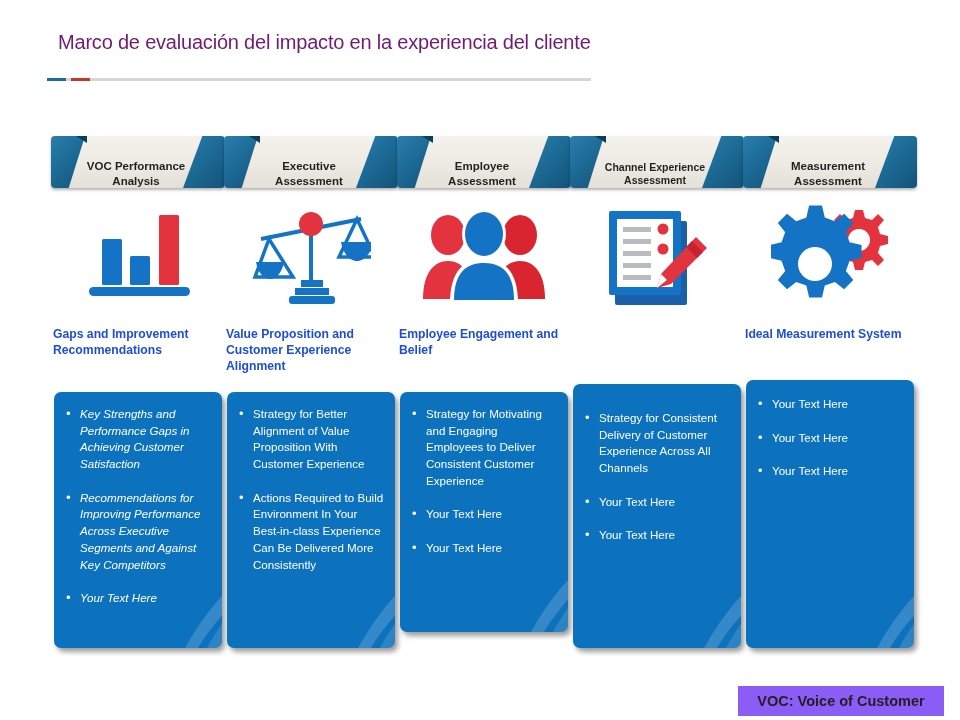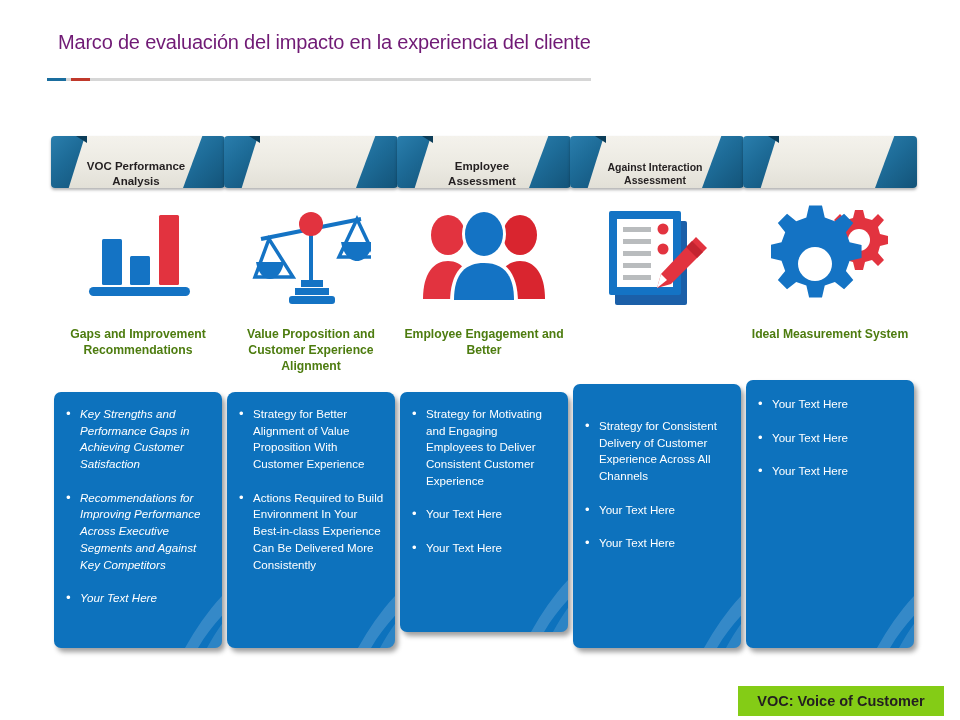--- a/index.html
+++ b/index.html
@@ -134,24 +134,24 @@
     align-items: center;
     justify-content: center;
   }
 
   
   .caption {
     position: absolute;
     top: 326px;
     left: 2px;
     width: 170px;
-    text-align: center;
+    text-align: left;
     font-size: 12.2px;
     font-weight: bold;
-    color: #4d7c0f;
+    color: #1d4ed8;
     line-height: 1.33;
   }
 
   
   .card {
     position: absolute;
     left: 3px;
     width: 168px;
     background: #0d72bd;
     border-radius: 7px;
@@ -190,21 +190,21 @@
     color: #ffffff;
   }
 
   
   #footer-legend {
     position: absolute;
     left: 738px;
     top: 686px;
     width: 206px;
     height: 30px;
-    background: #84cc16;
+    background: #8b5cf6;
     display: flex;
     align-items: center;
     justify-content: center;
     font-size: 14.5px;
     font-weight: bold;
     color: #231f20;
   }
 </style>
 </head>
 <body>
@@ -244,39 +244,40 @@
     </ul>
   </div>
 </div>
 
 <div class="column" style="left:224px;">
   <div class="ribbon">
     <div class="plate"></div>
     <div class="fold-left"></div>
     <div class="fold-right"></div>
     <div class="nub"></div>
+    <div class="ribbon-label">Executive Assessment</div>
   </div>
   <div class="icon-box">
     <svg width="120" height="100" viewBox="0 0 120 100">
       <g fill="none" stroke="#1473c4" stroke-width="4">
         <path d="M10 34 L110 14"></path>
         <path d="M60 20 L60 76"></path>
       </g>
       <path d="M10 34 L-4 72 L34 72 Z" transform="translate(8,0)" fill="none" stroke="#1473c4" stroke-width="3.5"></path>
       <path d="M110 14 L92 52 L128 52 Z" transform="translate(-4,0)" fill="none" stroke="#1473c4" stroke-width="3.5"></path>
       <path d="M5 57 L33 57 C31 68 25 74 19 74 C13 74 7 68 5 57 Z" fill="#1473c4"></path>
       <path d="M90 37 L122 37 C120 49 113 56 106 56 C99 56 92 49 90 37 Z" fill="#1473c4"></path>
       <rect x="50" y="75" width="22" height="7" fill="#1473c4"></rect>
       <rect x="44" y="83" width="34" height="7" fill="#1473c4"></rect>
       <rect x="38" y="91" width="46" height="8" rx="3" fill="#1473c4"></rect>
       <circle cx="60" cy="19" r="12" fill="#e2333f"></circle>
     </svg>
   </div>
   <div class="caption">Value Proposition and Customer Experience Alignment</div>
-  <div class="card" style="top:392px; height:256px;border-radius:8px;">
+  <div class="card" style="top:392px; height:256px;">
     <svg class="swoosh" viewBox="0 0 96 110">
       <path d="M34 110 C50 80 66 52 92 28 L96 44 C74 64 58 86 48 110 Z" fill="#ffffff" opacity="0.17"></path>
       <path d="M56 110 C70 84 82 62 96 50 L96 70 C86 82 76 94 70 110 Z" fill="#ffffff" opacity="0.13"></path>
     </svg>
     <ul>
       <li>Strategy for Better Alignment of Value Proposition With Customer Experience</li>
       <li>Actions Required to Build Environment In Your Best-in-class Experience Can Be Delivered More Consistently</li>
     </ul>
   </div>
 </div>
@@ -294,41 +295,41 @@
       <ellipse cx="28" cy="28" rx="17" ry="20" fill="#e2333f"></ellipse>
       <path d="M3 92 C3 66 14 54 28 54 C42 54 53 66 53 92 Z" fill="#e2333f"></path>
       <ellipse cx="100" cy="28" rx="17" ry="20" fill="#d9252f"></ellipse>
       <path d="M75 92 C75 66 86 54 100 54 C114 54 125 66 125 92 Z" fill="#d9252f"></path>
       <ellipse cx="64" cy="27" rx="22" ry="25" fill="#ffffff"></ellipse>
       <path d="M30 96 C30 64 44 52 64 52 C84 52 98 64 98 96 Z" fill="#ffffff"></path>
       <ellipse cx="64" cy="27" rx="19" ry="22" fill="#1473c4"></ellipse>
       <path d="M34 93 C34 66 46 56 64 56 C82 56 94 66 94 93 Z" fill="#1473c4"></path>
     </svg>
   </div>
-  <div class="caption">Employee Engagement and Better</div>
+  <div class="caption">Employee Engagement and Belief</div>
   <div class="card" style="top:392px; height:240px;">
     <svg class="swoosh" viewBox="0 0 96 110">
       <path d="M34 110 C50 80 66 52 92 28 L96 44 C74 64 58 86 48 110 Z" fill="#ffffff" opacity="0.17"></path>
       <path d="M56 110 C70 84 82 62 96 50 L96 70 C86 82 76 94 70 110 Z" fill="#ffffff" opacity="0.13"></path>
     </svg>
     <ul>
       <li>Strategy for Motivating and Engaging Employees to Deliver Consistent Customer Experience</li>
       <li>Your Text Here</li>
       <li>Your Text Here</li>
     </ul>
   </div>
 </div>
 
 <div class="column" style="left:570px;">
   <div class="ribbon narrow-label">
     <div class="plate"></div>
     <div class="fold-left"></div>
     <div class="fold-right"></div>
     <div class="nub"></div>
-    <div class="ribbon-label">Against Interaction Assessment</div>
+    <div class="ribbon-label">Channel Experience Assessment</div>
   </div>
   <div class="icon-box">
     <svg width="112" height="108" viewBox="0 0 112 108">
       <rect x="14" y="20" width="72" height="84" rx="2" fill="#1b5fa8"></rect>
       <rect x="8" y="10" width="72" height="84" rx="2" fill="#1473c4"></rect>
       <rect x="16" y="18" width="56" height="68" fill="#ffffff"></rect>
       <g fill="#b9bcbe">
         <rect x="22" y="26" width="28" height="5"></rect>
         <rect x="22" y="38" width="28" height="5"></rect>
         <rect x="22" y="50" width="28" height="5"></rect>
@@ -340,34 +341,35 @@
       <path d="M95 36 L106 47 L70 83 L56 87 L60 73 Z" fill="#e2333f"></path>
       <path d="M56 87 L60 73 L66 79 Z" fill="#ffffff"></path>
       <path d="M91 40 L102 51 L96 57 L85 46 Z" fill="#c42430"></path>
     </svg>
   </div>
   <div class="card" style="top:384px; height:264px;">
     <svg class="swoosh" viewBox="0 0 96 110">
       <path d="M34 110 C50 80 66 52 92 28 L96 44 C74 64 58 86 48 110 Z" fill="#ffffff" opacity="0.17"></path>
       <path d="M56 110 C70 84 82 62 96 50 L96 70 C86 82 76 94 70 110 Z" fill="#ffffff" opacity="0.13"></path>
     </svg>
-    <ul style="padding-top:34px;">
+    <ul style="padding-top:26px;">
       <li>Strategy for Consistent Delivery of Customer Experience Across All Channels</li>
       <li>Your Text Here</li>
       <li>Your Text Here</li>
     </ul>
   </div>
 </div>
 
 <div class="column" style="left:743px;">
   <div class="ribbon">
     <div class="plate"></div>
     <div class="fold-left"></div>
     <div class="fold-right"></div>
     <div class="nub"></div>
+    <div class="ribbon-label">Measurement Assessment</div>
   </div>
   <div class="icon-box">
     <svg width="118" height="106" viewBox="0 0 118 106">
       <g fill="#e2333f">
         <path d="M84 8 L92 8 L94 16 L101 18 L107 12 L113 18 L107 25 L109 32 L117 34 L117 42 L109 44 L107 51 L113 58 L107 64 L101 58 L94 60 L92 68 L84 68 L82 60 L75 58 L69 64 L63 58 L69 51 L67 44 L59 42 L59 34 L67 32 L69 25 L63 18 L69 12 L75 18 L82 16 Z"></path>
       </g>
       <circle cx="88" cy="38" r="11" fill="#ffffff"></circle>
       <g fill="#1473c4">
         <path d="M36 18 L50 18 L53 31 L64 35 L74 27 L84 37 L76 47 L80 58 L93 61 L93 75 L80 78 L76 89 L84 99 L74 109 L64 101 L53 105 L50 118 L36 118 L33 105 L22 101 L12 109 L2 99 L10 89 L6 78 L-7 75 L-7 61 L6 58 L10 47 L2 37 L12 27 L22 35 L33 31 Z" transform="translate(5,-13) scale(0.92)"></path>
       </g>

